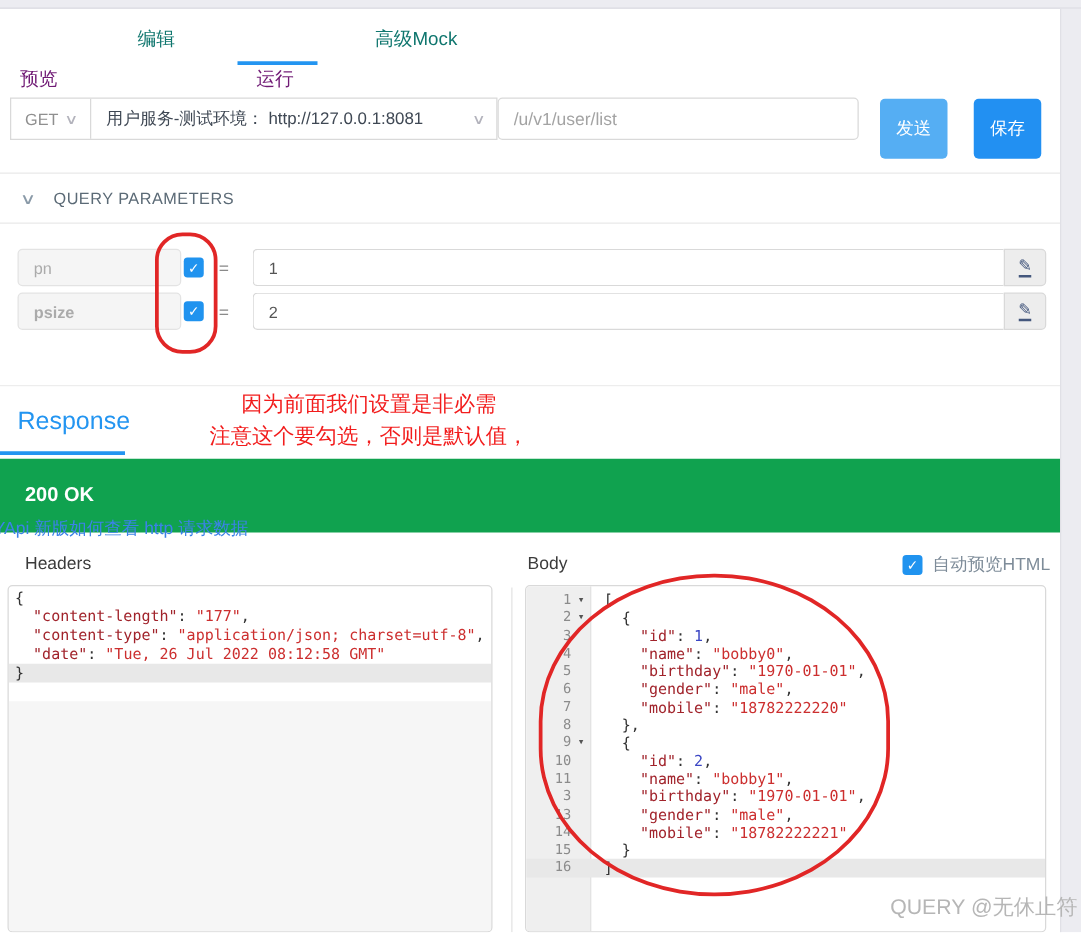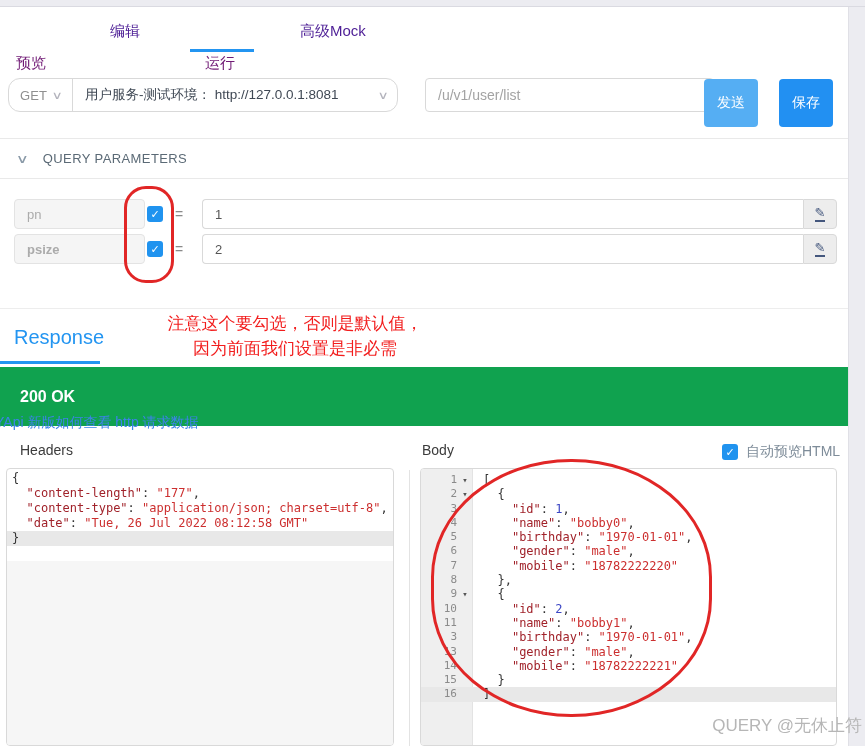--- a/index.html
+++ b/index.html
@@ -6,33 +6,33 @@
   html,body { background:#fff; }
   .page { position:relative; width:865px; height:746px; overflow:hidden;
           font-family:"Liberation Sans","DejaVu Sans",sans-serif; background:#fff; }
   .abs { position:absolute; }
 
   
   .topstrip { left:0; top:0; width:865px; height:7px; background:#ececf1; border-bottom:1px solid #dadae1; }
   .scrolltrack { left:848px; top:7px; width:17px; height:739px; background:#ececf1; border-left:1px solid #e0e0e6; }
 
   
-  .tab { top:22px; font-size:15px; color:#4c1d95; cursor:pointer; }
+  .tab { top:22px; font-size:15px; color:#0f766e; cursor:pointer; }
   .tab.blue { color:#701a75;margin-top:32px; }
   .tab-underline { left:190px; top:49px; width:64px; height:3px; background:#2395f1; }
 
   
-  .req-group { left:8px; top:78px; width:390px; height:34px; border:1px solid #d9d9d9; border-radius:12px;
+  .req-group { left:8px; top:78px; width:390px; height:34px; border:1px solid #d9d9d9; border-radius:0;
                display:flex; align-items:stretch; background:#fff; }
   .req-method { width:64px; border-right:1px solid #d9d9d9; display:flex; align-items:center; justify-content:center;
                 gap:6px; color:#8f8f8f; font-size:13px; cursor:pointer; }
   .req-server { flex:1; display:flex; align-items:center; padding:0 10px 0 12px; font-size:13.5px; color:#3f4854; cursor:pointer;justify-content:space-between; }
   .req-server .lbl { flex:1; white-space:nowrap; overflow:hidden; }
   .chev { color:#b3b3bc; font-size:11px; transform:scaleX(1.4); display:inline-block; }
-  .path-input { left:425px; top:78px; width:289px; height:34px; border:1px solid #d9d9d9; border-radius:4px;
+  .path-input { left:398px; top:78px; width:289px; height:34px; border:1px solid #d9d9d9; border-radius:4px;
                 color:#a3a3a3; font-size:14px; padding:0 12px; outline:none; background:#fff; width:289px; }
   .btn { top:79px; width:54px; height:48px; border:none; border-radius:4px; color:#fff; font-size:14px; cursor:pointer;
          font-family:inherit; }
   .btn-send { left:704px; background:#55aef3; }
   .btn-save { left:779px; background:#2290f2; }
 
   
   .qp-header { left:0; top:138px; width:848px; height:41px; border-top:1px solid #e9e9e9; border-bottom:1px solid #e9e9e9;
                display:flex; align-items:center; padding-left:18px; gap:16px; }
   .qp-chev { color:#8a9aa8; font-size:12px; transform:scaleX(1.5); cursor:pointer; }
@@ -143,22 +143,22 @@
   <span class="abs peq" style="left:175px; top:241px">=</span>
   <div class="abs vgroup" style="top:234px">
     <input class="vinput" value="2" style="">
     <div class="vaddon">
       <span class="pencil">✎</span>
     </div>
   </div>
 
   <div class="abs red-rect"></div>
   <div class="abs note">
+    <div>因为前面我们设置是非必需</div>
     <div>注意这个要勾选，否则是默认值，</div>
-    <div>因为前面我们设置是非必需</div>
   </div>
 
   <div class="abs resp-topline"></div>
   <span class="abs resp-tab">Response</span>
   <div class="abs resp-underline"></div>
   <div class="abs statusbar">
     <span>200 OK</span>
   </div>
   <a class="abs help-link">YApi 新版如何查看 http 请求数据</a>
 

